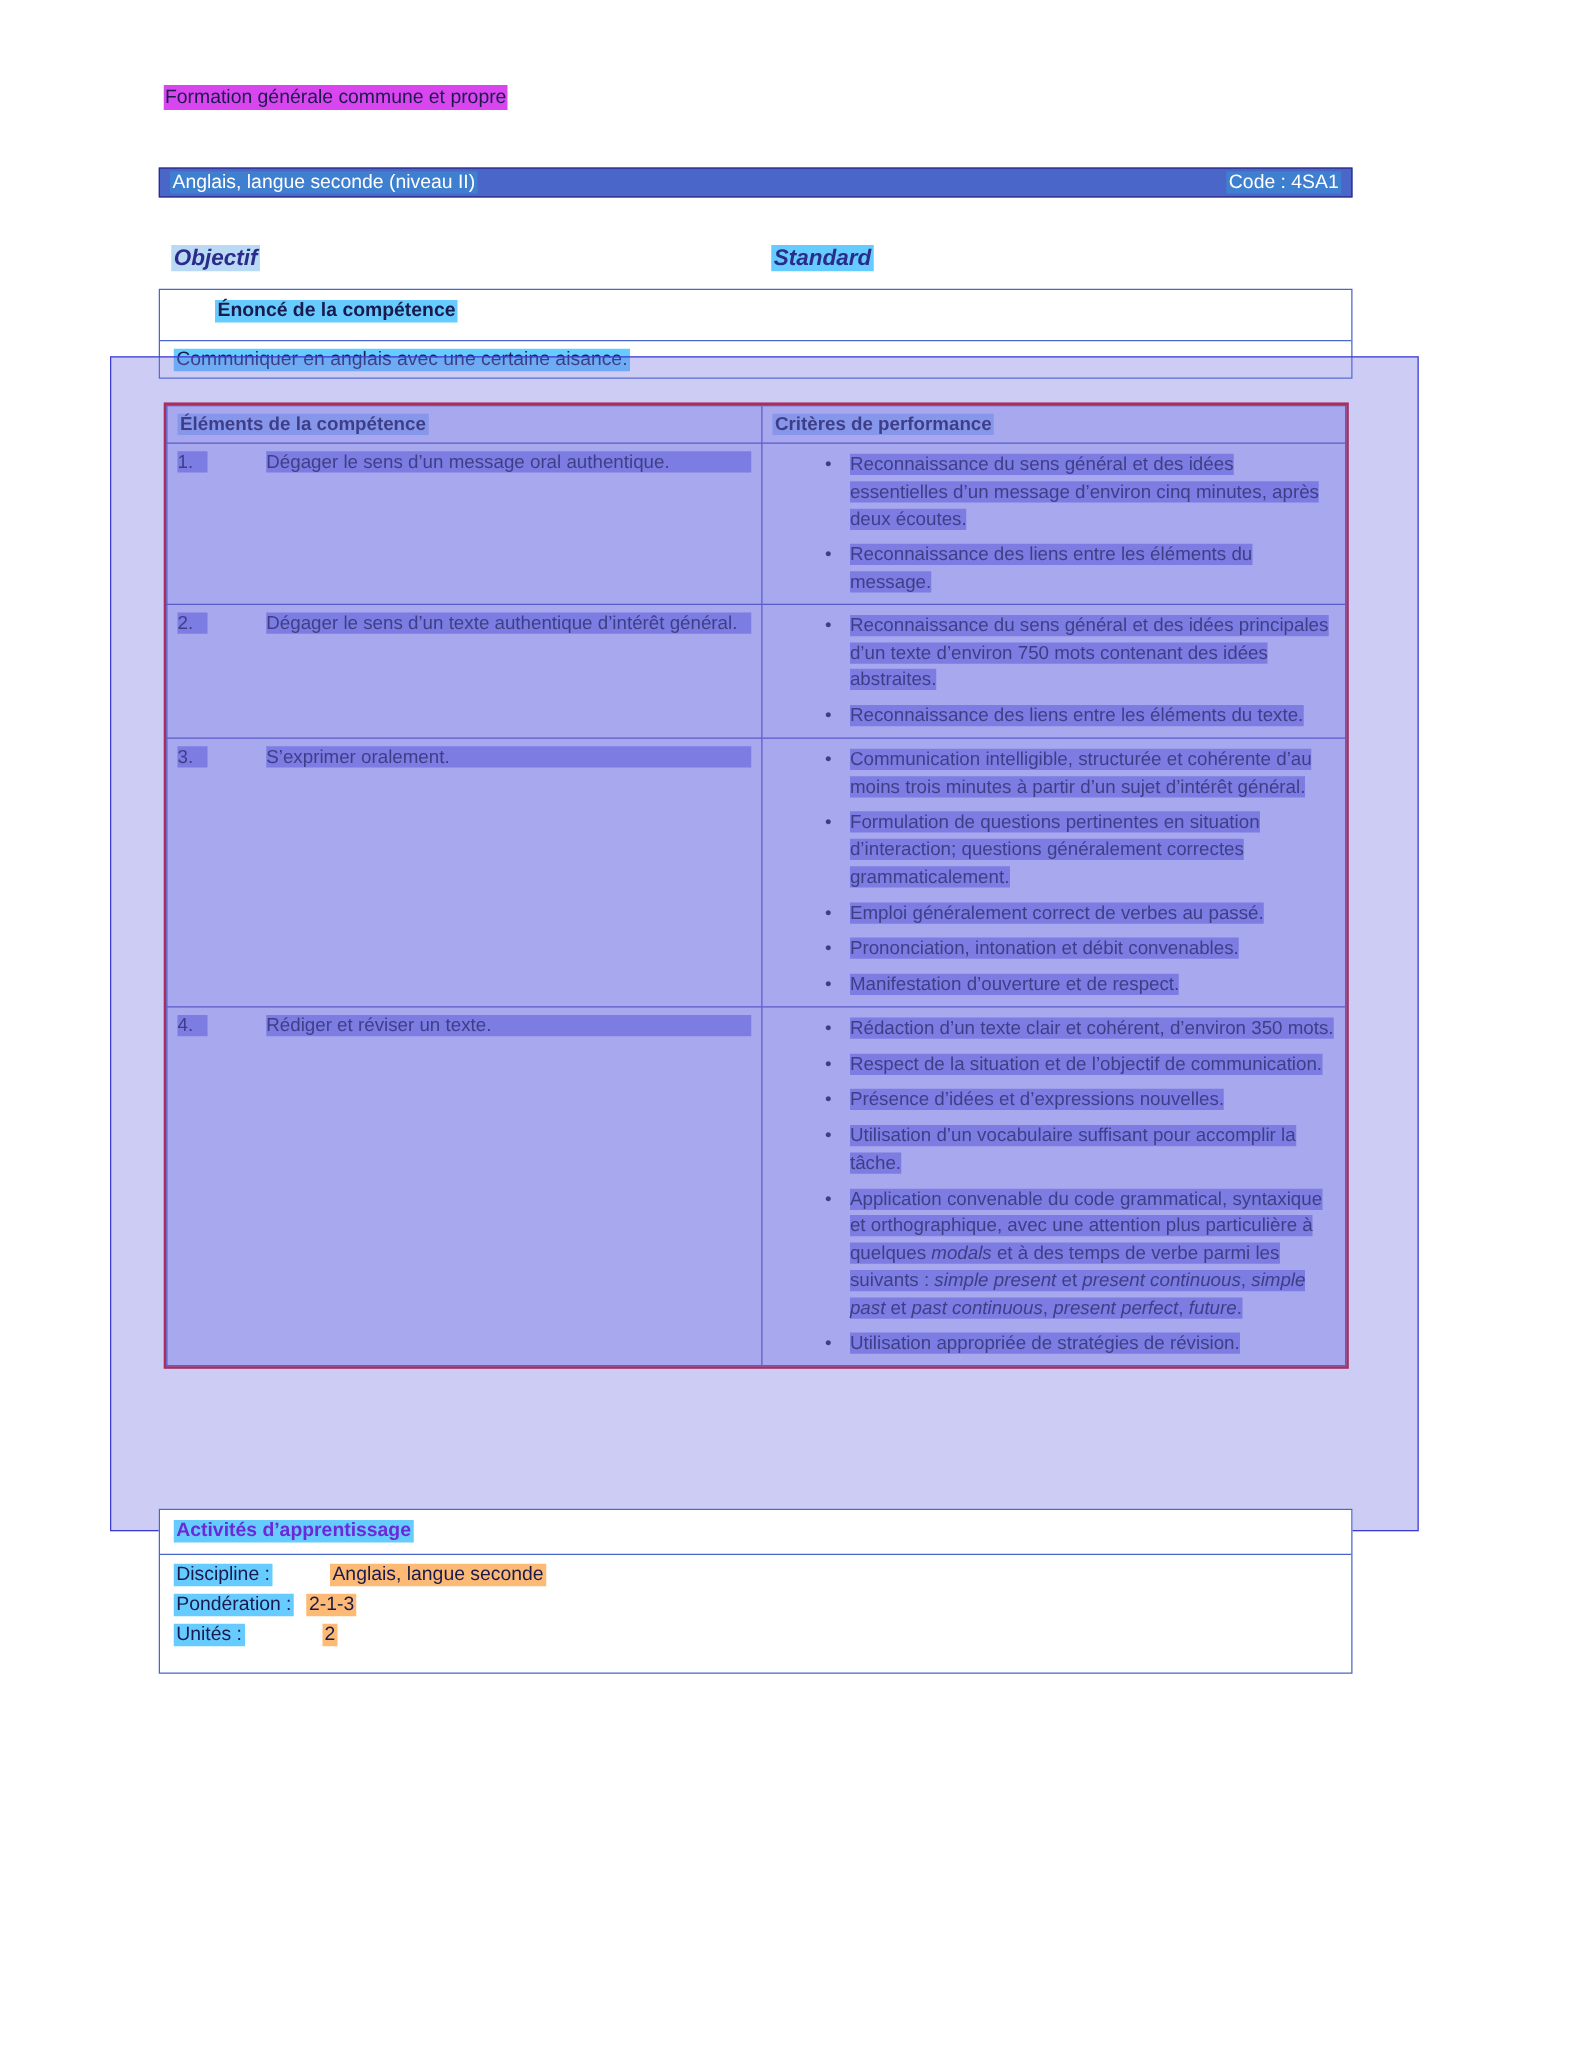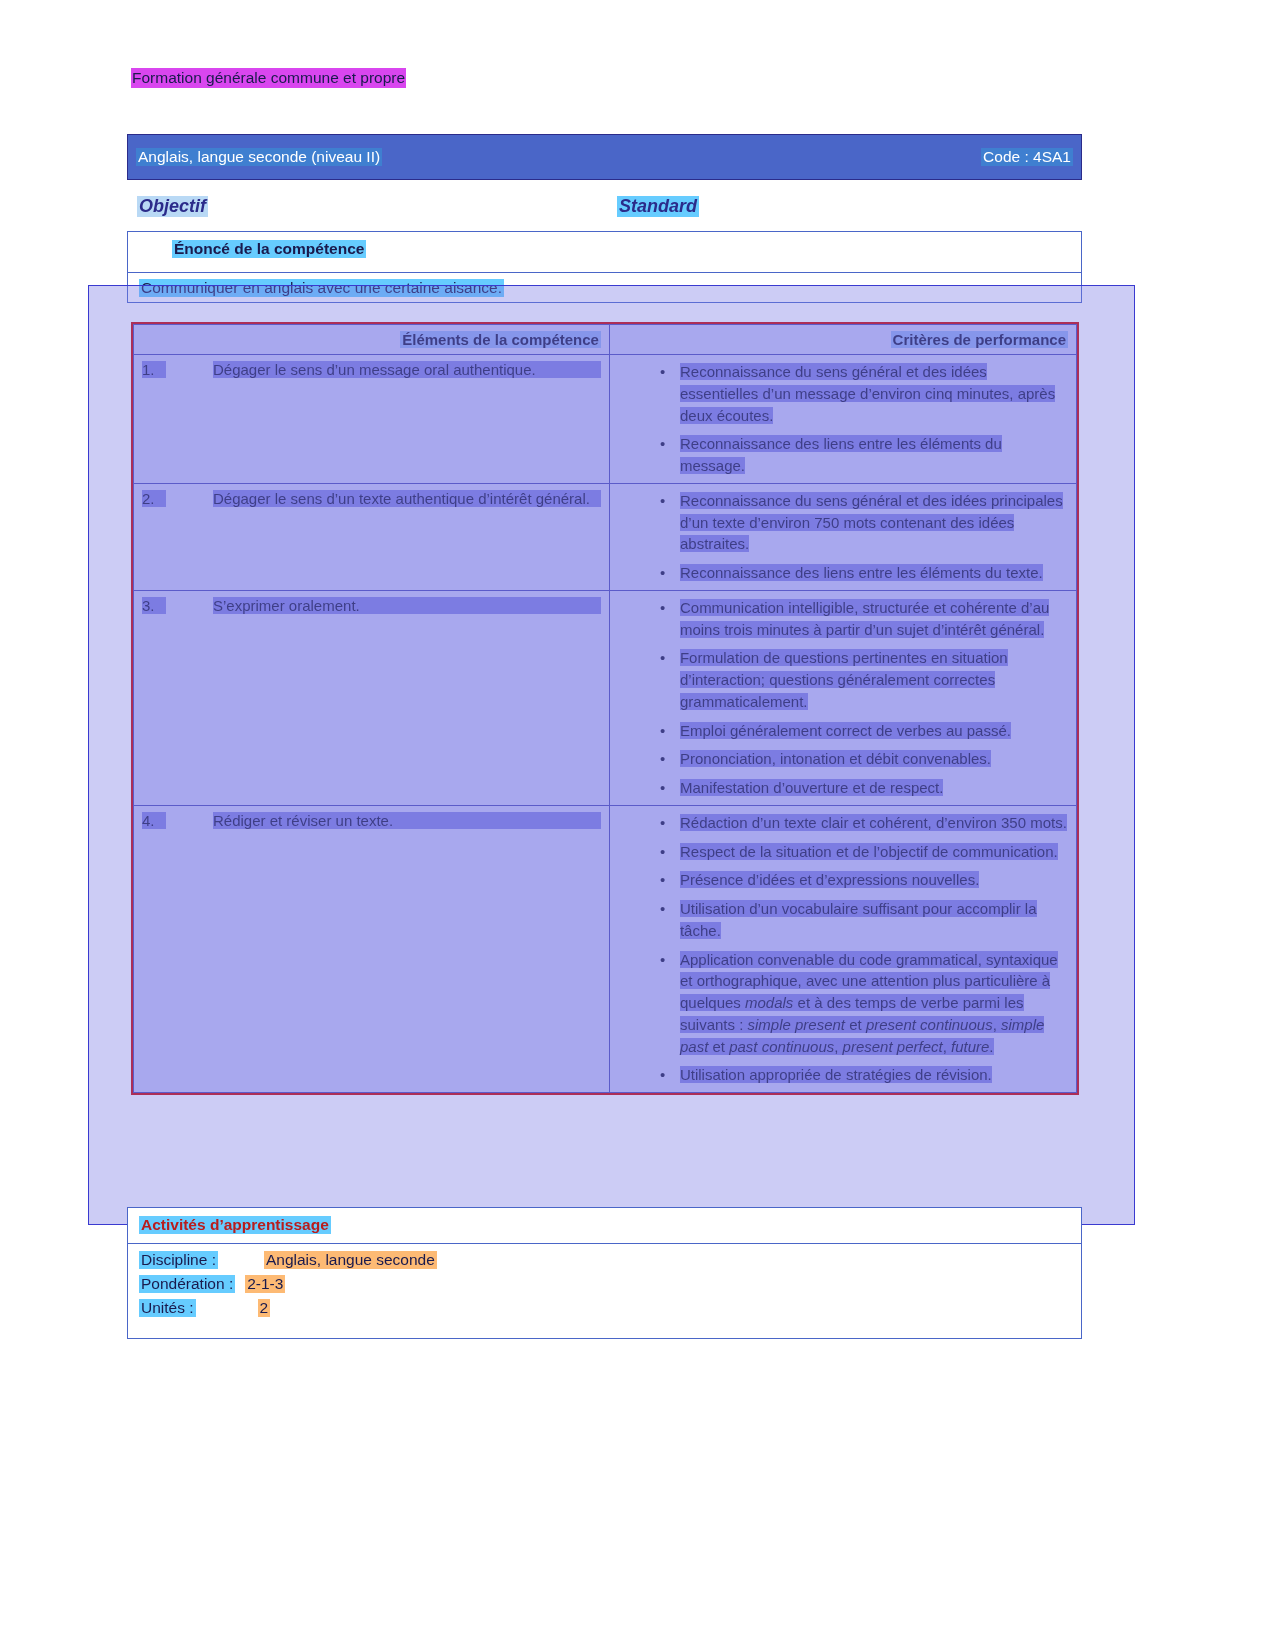--- a/index.html
+++ b/index.html
@@ -34,21 +34,21 @@
     padding: 1px 1px;
     white-space: nowrap;
   }
 
   
   .title-bar {
     position: absolute;
     left: 127px;
     top: 134px;
     width: 955px;
-    height: 46px;
+    height: 24px;
     background: #4a66c8;
     border: 1px solid #2b2b8a;
     box-sizing: border-box;
     display: flex;
     align-items: center;
     justify-content: space-between;
     padding: 0 8px;
     color: #ffffff;
     font-size: 15.5px;
   }
@@ -151,21 +151,21 @@
   }
   .main-table td, .main-table th {
     border: 1px solid #4a4ab8;
     vertical-align: top;
     padding: 6px 8px;
     font-size: 15px;
     color: #1a1a4d;
   }
   .main-table th {
     font-weight: bold;
-    text-align: right;
+    text-align: left;
   }
   .col-left { width: 480px; }
   .col-right { width: 468px; }
 
   .hl { background: #7f7fe0; }
   .hdr-hl { background: #8fa8ef; padding: 0 2px; }
   .elem-wrap {
     display: flex;
   }
   .elem-wrap .num { width: 24px; flex: 0 0 24px; }
@@ -203,21 +203,21 @@
     border: 1px solid #4a66c8;
     box-sizing: border-box;
     background: #ffffff;
   }
   .act-title {
     position: absolute;
     left: 11px;
     top: 8px;
     font-weight: bold;
     font-size: 15.5px;
-    color: #b91c1c;
+    color: #6d28d9;
     background: #66ccff;
     padding: 0 2px;
   }
   .act-sep {
     position: absolute;
     left: 0;
     top: 35px;
     width: 100%;
     height: 1px;
     background: #4a66c8;

